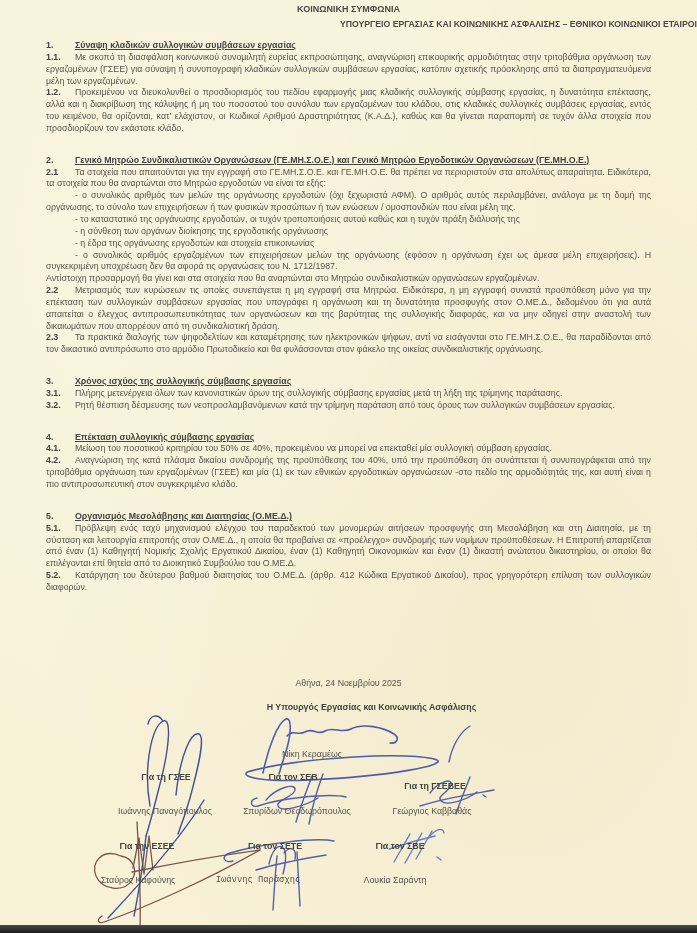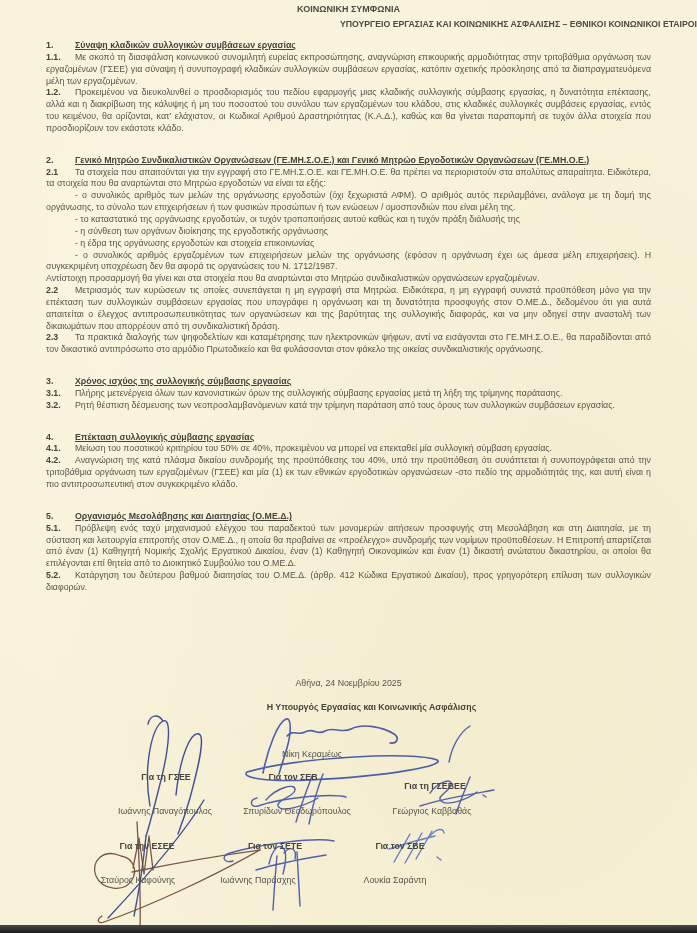--- a/index.html
+++ b/index.html
@@ -43,21 +43,21 @@
   }
   .sig-text{
     position:absolute;transform:translateX(-50%);
     white-space:nowrap;font-size:8.8px;color:#55534a;
   }
   .sig-for{font-weight:bold;color:#45443d;}
   .minister-name{top:749px;left:312px;}
   .r1c1f{top:772px;left:166px;} .r1c2f{top:772px;left:293px;} .r1c3f{top:772px;left:435px;margin-top:9px;}
   .r1c1n{top:806px;left:165px;} .r1c2n{top:806px;left:297px;} .r1c3n{top:806px;left:432px;}
   .r2c1f{top:841px;left:147px;} .r2c2f{top:841px;left:275px;} .r2c3f{top:841px;left:400px;}
-  .r2c1n{top:875px;left:138px;} .r2c2n{top:875px;left:258px;} .r2c3n{top:875px;left:395px;}
+  .r2c1n{top:875px;left:138px;} .r2c2n{top:875px;left:258px;font-family:Liberation Mono, monospace;} .r2c3n{top:875px;left:395px;}
   .ink-overlay{position:absolute;inset:0;pointer-events:none;}
   .ink-overlay svg{display:block;width:697px;height:933px;}
   .scan-edge{
     position:absolute;left:0;bottom:0;width:100%;height:8px;
     background:linear-gradient(#4a4a4a,#1c1c1c);
   }
 </style>
 </head>
 <body>
 

